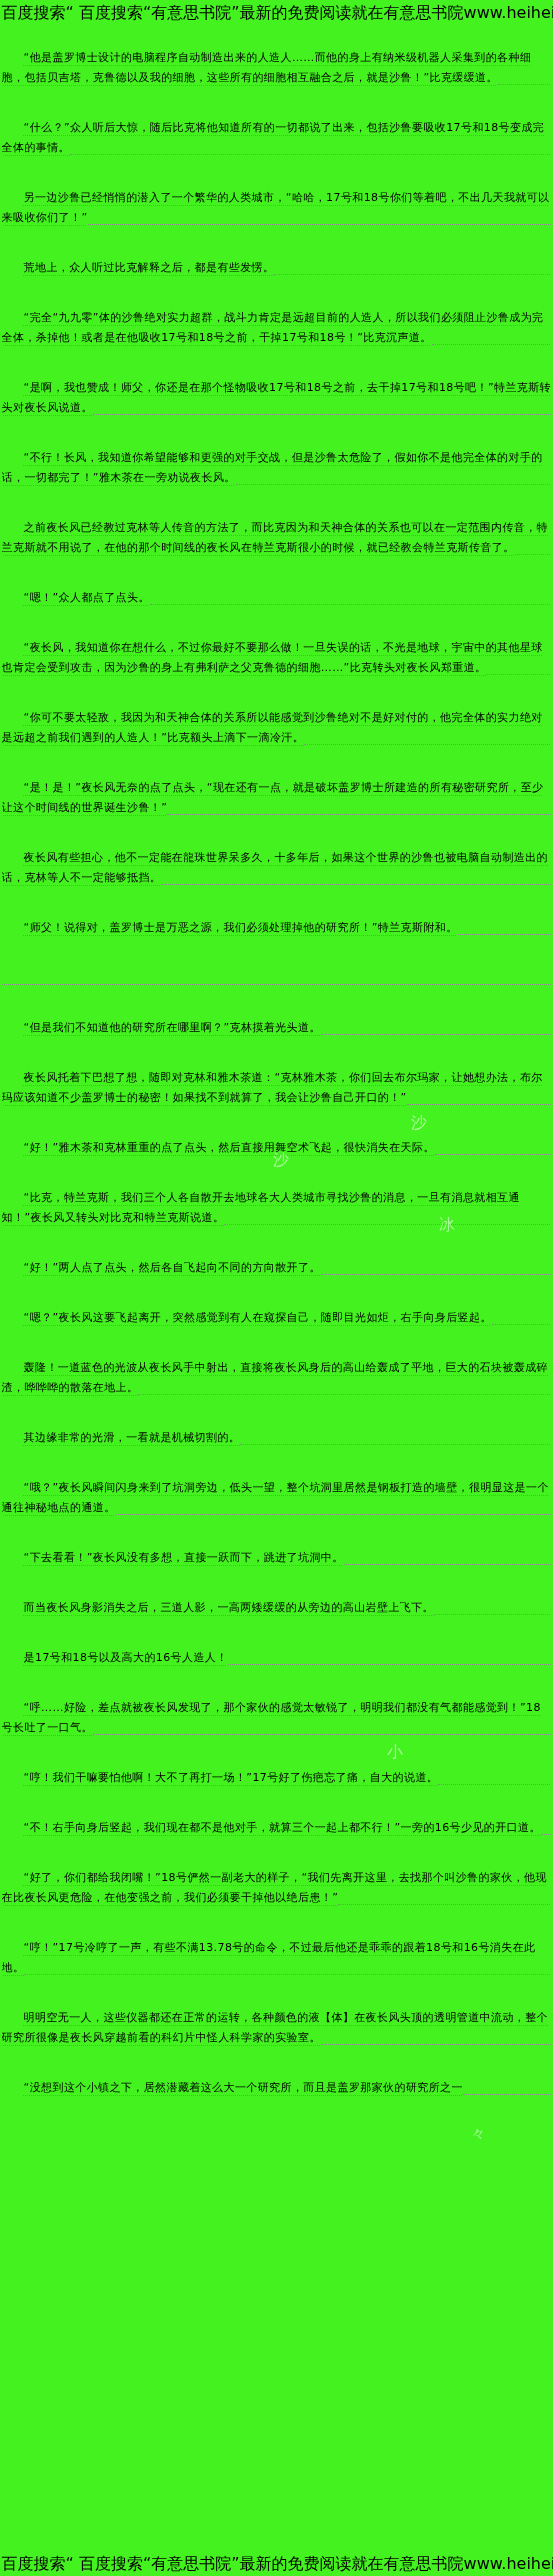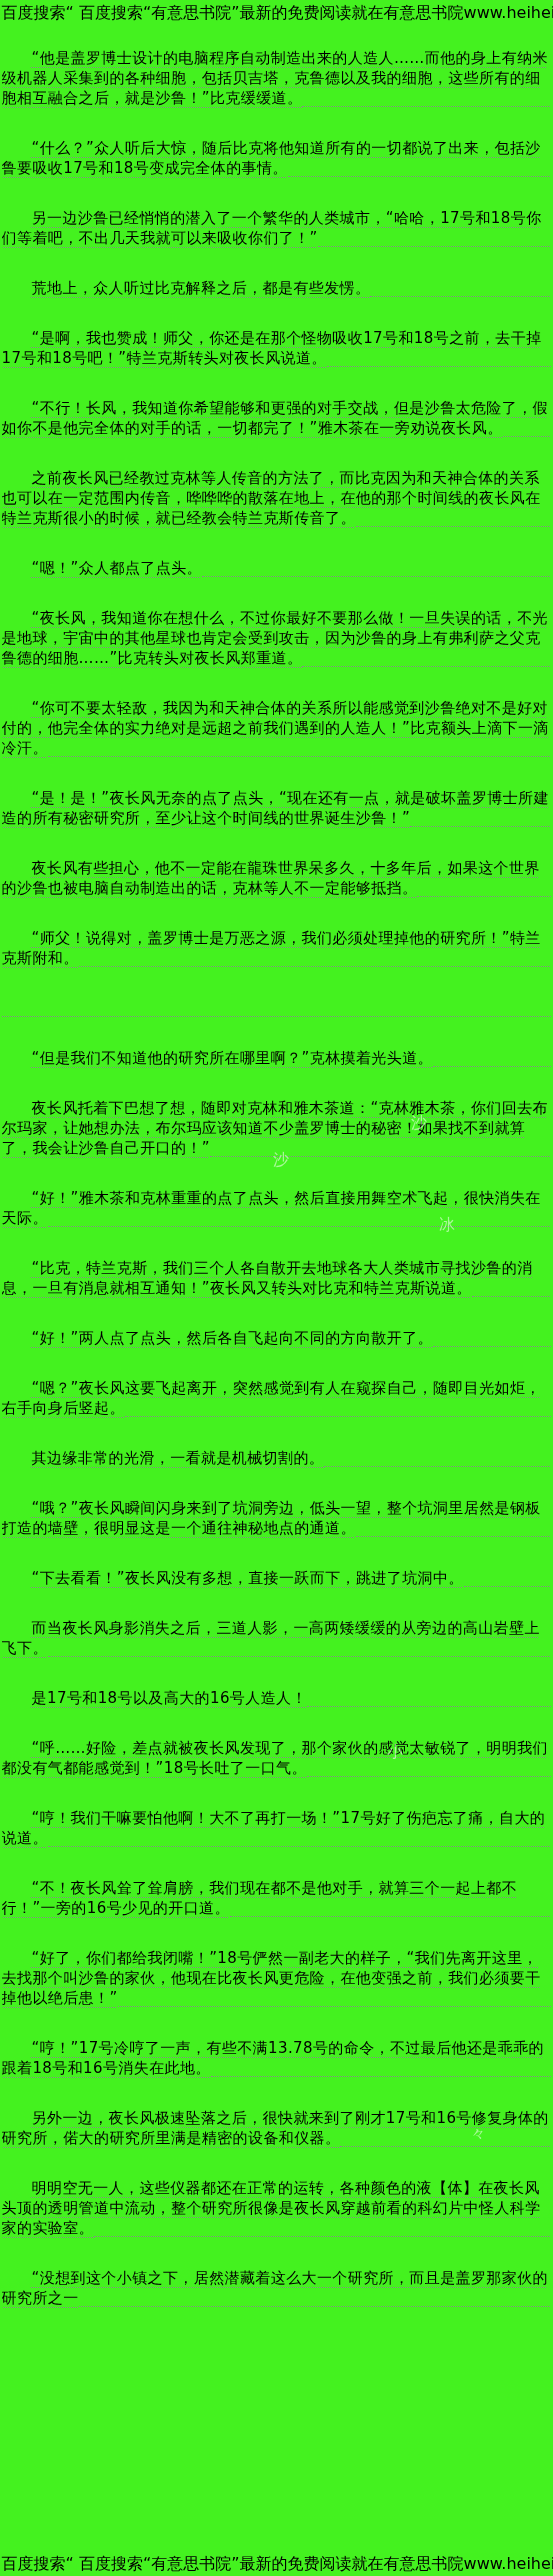--- a/index.html
+++ b/index.html
@@ -25,21 +25,21 @@
     left: 0;
     bottom: 0.8px;
     width: 553px;
     padding: 0 0 0 1.6px;
   }
   main {
     display: block;
     padding: 24px 1.6px 0 1.6px;
   }
   main p {
-    font-size: 15px;
+    font-size: 11px;
     line-height: 20px;
     margin: 0 0 30px 0;
     text-indent: 2em;
     overflow: hidden;
     letter-spacing: 0.4px;
     text-decoration: underline;
     text-decoration-style: dotted;
     text-decoration-color: #8a8a8a;
     text-decoration-thickness: 0.8px;
     text-underline-offset: 4px;
@@ -67,47 +67,48 @@
 </head>
 <body>
 
 <header class="adline">百度搜索“ 百度搜索“有意思书院”最新的免费阅读就在有意思书院www.heihei168.com</header>
 
 <main>
     <p>“他是盖罗博士设计的电脑程序自动制造出来的人造人……而他的身上有纳米级机器人采集到的各种细胞，包括贝吉塔，克鲁德以及我的细胞，这些所有的细胞相互融合之后，就是沙鲁！”比克缓缓道。</p>
     <p>“什么？”众人听后大惊，随后比克将他知道所有的一切都说了出来，包括沙鲁要吸收17号和18号变成完全体的事情。</p>
     <p>另一边沙鲁已经悄悄的潜入了一个繁华的人类城市，“哈哈，17号和18号你们等着吧，不出几天我就可以来吸收你们了！”</p>
     <p>荒地上，众人听过比克解释之后，都是有些发愣。</p>
+    <p>“完全“九九零”体的沙鲁绝对实力超群，战斗力肯定是远超目前的人造人，所以我们必须阻止沙鲁成为完全体，杀掉他！或者是在他吸收17号和18号之前，干掉17号和18号！”比克沉声道。</p>
     <p>“是啊，我也赞成！师父，你还是在那个怪物吸收17号和18号之前，去干掉17号和18号吧！”特兰克斯转头对夜长风说道。</p>
     <p>“不行！长风，我知道你希望能够和更强的对手交战，但是沙鲁太危险了，假如你不是他完全体的对手的话，一切都完了！”雅木茶在一旁劝说夜长风。</p>
-    <p>之前夜长风已经教过克林等人传音的方法了，而比克因为和天神合体的关系也可以在一定范围内传音，哗哗哗的散落在地上，在他的那个时间线的夜长风在特兰克斯很小的时候，就已经教会特兰克斯传音了。</p>
+    <p>之前夜长风已经教过克林等人传音的方法了，而比克因为和天神合体的关系也可以在一定范围内传音，特兰克斯就不用说了，在他的那个时间线的夜长风在特兰克斯很小的时候，就已经教会特兰克斯传音了。</p>
     <p>“嗯！”众人都点了点头。</p>
     <p>“夜长风，我知道你在想什么，不过你最好不要那么做！一旦失误的话，不光是地球，宇宙中的其他星球也肯定会受到攻击，因为沙鲁的身上有弗利萨之父克鲁德的细胞……”比克转头对夜长风郑重道。</p>
     <p>“你可不要太轻敌，我因为和天神合体的关系所以能感觉到沙鲁绝对不是好对付的，他完全体的实力绝对是远超之前我们遇到的人造人！”比克额头上滴下一滴冷汗。</p>
     <p>“是！是！”夜长风无奈的点了点头，“现在还有一点，就是破坏盖罗博士所建造的所有秘密研究所，至少让这个时间线的世界诞生沙鲁！”</p>
     <p>夜长风有些担心，他不一定能在龍珠世界呆多久，十多年后，如果这个世界的沙鲁也被电脑自动制造出的话，克林等人不一定能够抵挡。</p>
     <p>“师父！说得对，盖罗博士是万恶之源，我们必须处理掉他的研究所！”特兰克斯附和。</p>
     <p class="blank"></p>
     <p>“但是我们不知道他的研究所在哪里啊？”克林摸着光头道。</p>
     <p>夜长风托着下巴想了想，随即对克林和雅木茶道：“克林雅木茶，你们回去布尔玛家，让她想办法，布尔玛应该知道不少盖罗博士的秘密！如果找不到就算了，我会让沙鲁自己开口的！”</p>
     <p>“好！”雅木茶和克林重重的点了点头，然后直接用舞空术飞起，很快消失在天际。</p>
     <p>“比克，特兰克斯，我们三个人各自散开去地球各大人类城市寻找沙鲁的消息，一旦有消息就相互通知！”夜长风又转头对比克和特兰克斯说道。</p>
     <p>“好！”两人点了点头，然后各自飞起向不同的方向散开了。</p>
     <p>“嗯？”夜长风这要飞起离开，突然感觉到有人在窥探自己，随即目光如炬，右手向身后竖起。</p>
+    <p>轰隆！一道蓝色的光波从夜长风手中射出，直接将夜长风身后的高山给轰成了平地，巨大的石块被轰成碎渣，哗哗哗的散落在地上。</p>
     <p>其边缘非常的光滑，一看就是机械切割的。</p>
     <p>“哦？”夜长风瞬间闪身来到了坑洞旁边，低头一望，整个坑洞里居然是钢板打造的墙壁，很明显这是一个通往神秘地点的通道。</p>
     <p>“下去看看！”夜长风没有多想，直接一跃而下，跳进了坑洞中。</p>
     <p>而当夜长风身影消失之后，三道人影，一高两矮缓缓的从旁边的高山岩壁上飞下。</p>
     <p>是17号和18号以及高大的16号人造人！</p>
     <p>“呼……好险，差点就被夜长风发现了，那个家伙的感觉太敏锐了，明明我们都没有气都能感觉到！”18号长吐了一口气。</p>
     <p>“哼！我们干嘛要怕他啊！大不了再打一场！”17号好了伤疤忘了痛，自大的说道。</p>
-    <p>“不！夜长风耸了耸肩膀，我们现在都不是他对手，就算三个一起上都不行！”一旁的16号少见的开口道。</p>
+    <p>“不！右手向身后竖起，我们现在都不是他对手，就算三个一起上都不行！”一旁的16号少见的开口道。</p>
     <p>“好了，你们都给我闭嘴！”18号俨然一副老大的样子，“我们先离开这里，去找那个叫沙鲁的家伙，他现在比夜长风更危险，在他变强之前，我们必须要干掉他以绝后患！”</p>
     <p>“哼！”17号冷哼了一声，有些不满13.78号的命令，不过最后他还是乖乖的跟着18号和16号消失在此地。</p>
-    <p>另外一边，夜长风极速坠落之后，很快就来到了刚才17号和16号修复身体的研究所，偌大的研究所里满是精密的设备和仪器。</p>
     <p>明明空无一人，这些仪器都还在正常的运转，各种颜色的液【体】在夜长风头顶的透明管道中流动，整个研究所很像是夜长风穿越前看的科幻片中怪人科学家的实验室。</p>
     <p>“没想到这个小镇之下，居然潜藏着这么大一个研究所，而且是盖罗那家伙的研究所之一</p>
   </main>
 
 <footer class="adline bottom">百度搜索“ 百度搜索“有意思书院”最新的免费阅读就在有意思书院www.heihei168.com</footer>
 
 <span class="watermark" style="left: 411px; top: 1113px;">沙</span>
 <span class="watermark" style="left: 273px; top: 1150px;">沙</span>
 <span class="watermark" style="left: 439px; top: 1215px;">冰</span>
 <span class="watermark" style="left: 387px; top: 1742px;">小</span>

